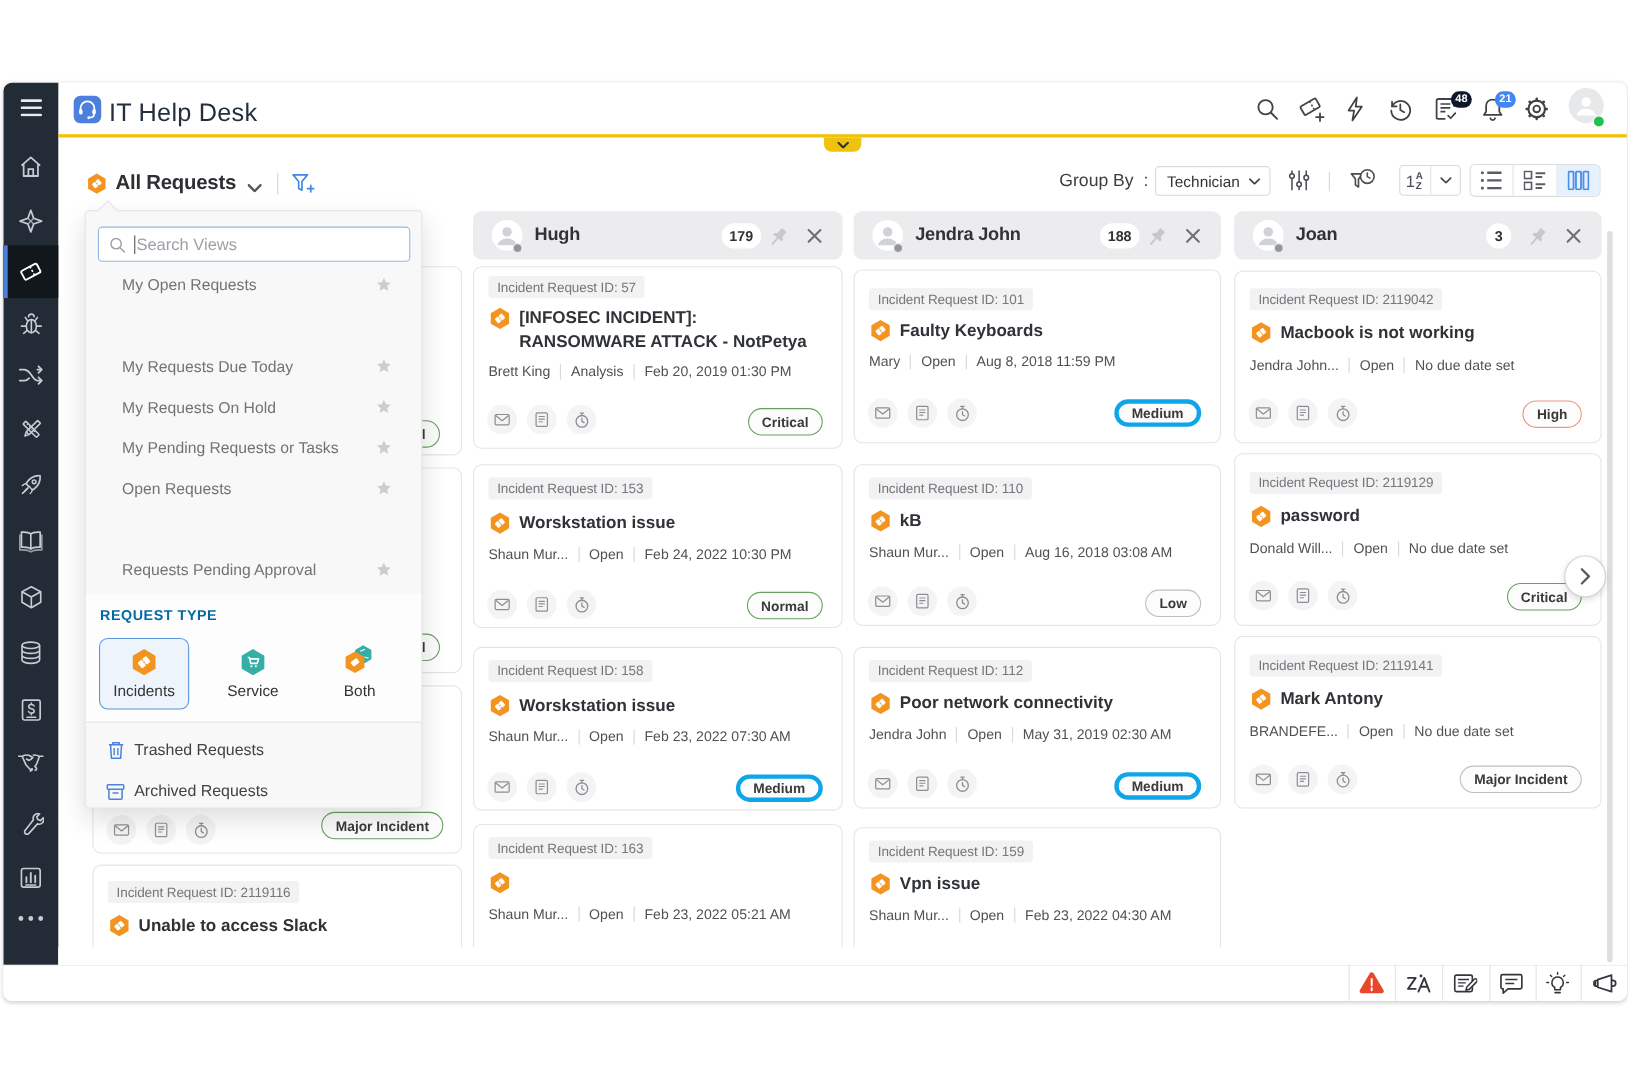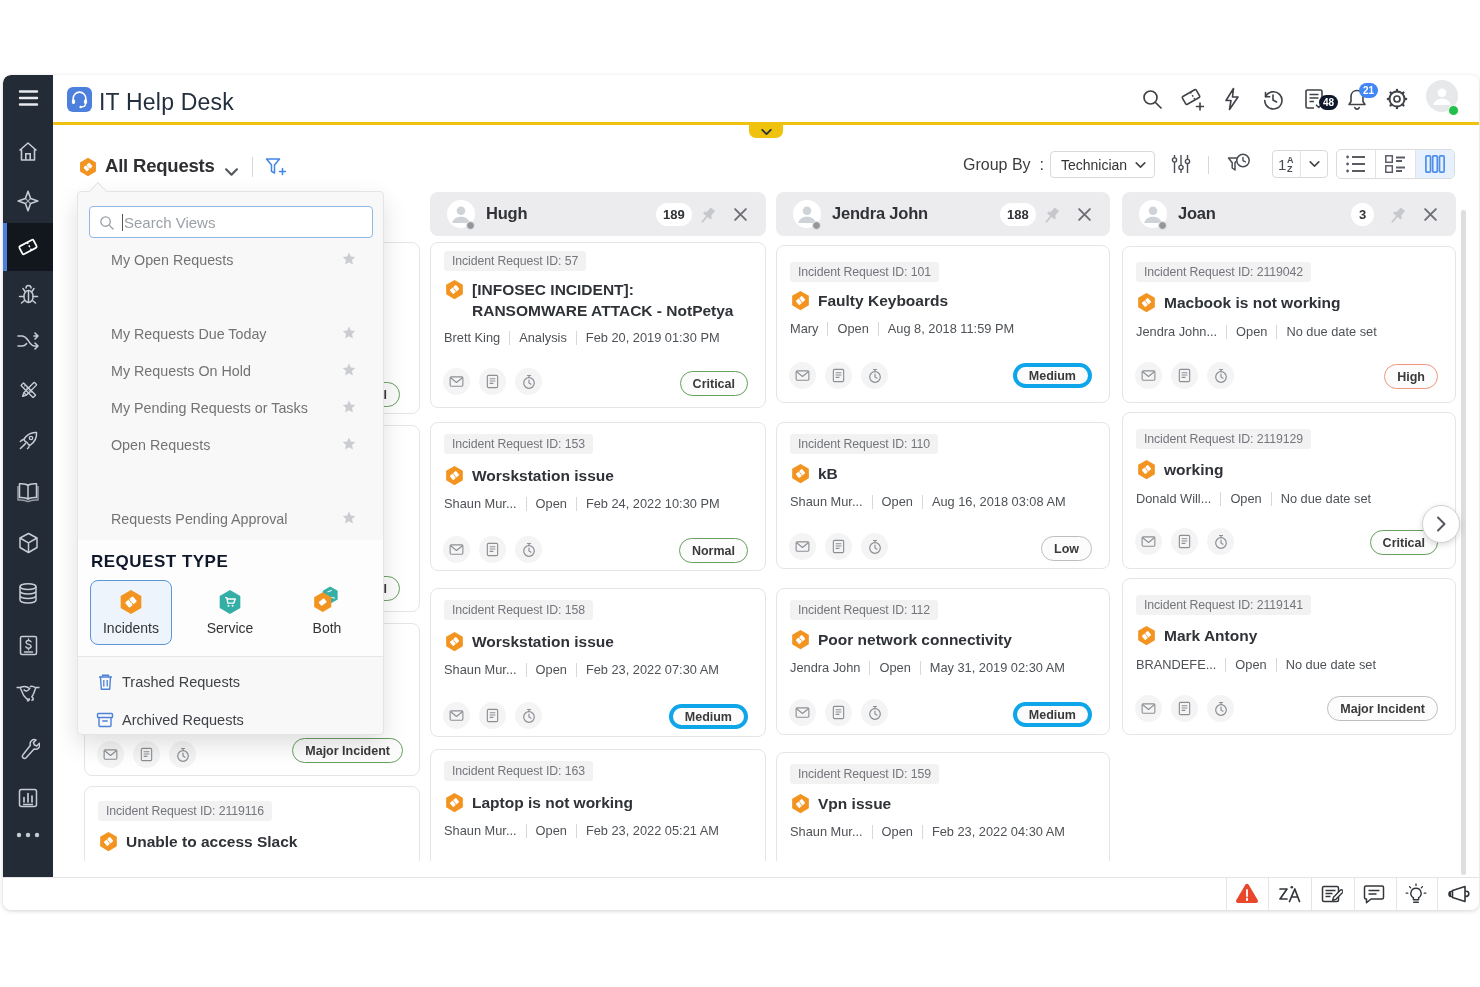--- a/index.html
+++ b/index.html
@@ -30,21 +30,21 @@
 .pill{position:absolute;height:25px;border-radius:13px;background:#fcfcfc;display:flex;align-items:center;justify-content:center;font-size:12.5px;font-weight:700;color:#3a3a3a;padding:0 12px;white-space:nowrap}
 .p-green{border:1px solid #67a05f}
 .p-orange{border:4px solid #0ea5e9}
 .p-grey{border:1px solid #bcbec2}
 .p-red{border:1px solid #f0967e}
 .panel{position:absolute;background:#f8f8f9;border:1px solid #e4e4e6;border-radius:4px;box-shadow:0 10px 24px rgba(0,0,0,.13)}
 .panel:before{content:"";position:absolute;left:13px;top:-7px;width:13px;height:13px;background:#f8f8f9;border-left:1px solid #e4e4e6;border-top:1px solid #e4e4e6;transform:rotate(45deg)}
 .searchbox{position:absolute;left:11px;top:14px;width:284px;height:32px;background:#fff;border:1px solid #91b9e4;border-radius:4px;display:flex;align-items:center;padding:0 9px;font-size:15px;color:#9aa0a6}
 .pitem{position:absolute;left:0;width:100%;height:37px;display:flex;align-items:center;padding-left:33px;font-size:14.3px;color:#737373}
 .pitem .st{position:absolute;right:26px;top:10px}
-.rqhdr{position:absolute;left:13px;font-size:17px;font-weight:700;color:#0f172a;letter-spacing:.5px}
+.rqhdr{position:absolute;left:13px;font-size:13px;font-weight:700;color:#0369a1;letter-spacing:.5px}
 .rqopt{position:absolute;width:82px;text-align:center;font-size:14px;color:#333}
 .incbox{position:absolute;border:1px solid #5a96d8;background:#edf4fc;border-radius:8px;width:82px;height:65px}
 .bitem{position:absolute;display:flex;align-items:center;font-size:14.5px;color:#3f4246}
 .bottombar{position:absolute;left:0;top:802px;width:1476px;height:33px;background:#fff;border-top:1px solid #e4e4e4;border-radius:0 0 8px 8px}
 .bic{position:absolute;top:0;height:33px;display:flex;align-items:center;justify-content:center}
 .bdiv{position:absolute;top:0;width:1px;height:33px;background:#e4e4e4}
 .hexw{display:inline-flex;align-items:center;justify-content:center}
 </style></head><body>
 <div class="app">
 <div class="sidebar">
@@ -212,21 +212,21 @@
         <rect x="10.85" y="1.7" width="2.3" height="3.6" rx="1.1" fill="#3f4246" transform="rotate(0 12 12)"></rect>
         <rect x="10.85" y="1.7" width="2.3" height="3.6" rx="1.1" fill="#3f4246" transform="rotate(45 12 12)"></rect>
         <rect x="10.85" y="1.7" width="2.3" height="3.6" rx="1.1" fill="#3f4246" transform="rotate(90 12 12)"></rect>
         <rect x="10.85" y="1.7" width="2.3" height="3.6" rx="1.1" fill="#3f4246" transform="rotate(135 12 12)"></rect>
         <rect x="10.85" y="1.7" width="2.3" height="3.6" rx="1.1" fill="#3f4246" transform="rotate(180 12 12)"></rect>
         <rect x="10.85" y="1.7" width="2.3" height="3.6" rx="1.1" fill="#3f4246" transform="rotate(225 12 12)"></rect>
         <rect x="10.85" y="1.7" width="2.3" height="3.6" rx="1.1" fill="#3f4246" transform="rotate(270 12 12)"></rect>
         <rect x="10.85" y="1.7" width="2.3" height="3.6" rx="1.1" fill="#3f4246" transform="rotate(315 12 12)"></rect>
       </svg>
     </div>
-<div class="badge" style="left:1316px;top:20px;background:#0f172a">48</div>
+<div class="badge" style="left:1316px;top:8px;background:#0f172a">48</div>
 <div class="badge" style="left:1356px;top:8px;background:#4285f4">21</div>
 <div class="avatar" style="left:1423px;top:5px;width:32px;height:32px">
       <svg width="28" height="28" viewBox="0 0 28 28" fill="none" style="">
         <circle cx="14" cy="10.8" r="4.3" fill="#fff"></circle>
         <path d="M14 16.8c-4.8 0-8 2.7-8.8 6.2h17.6c-.8-3.5-4-6.2-8.8-6.2z" fill="#fff"></path>
       </svg>
     </div>
 <div class="abs" style="left:1445px;top:30px;width:11px;height:11px;border-radius:50%;background:#21bf4b;border:1.5px solid #fff"></div>
 <div class="yellow"></div>
 <div class="ytab" style="left:746px;top:50px">
@@ -312,21 +312,21 @@
     </div>
 <div class="colhead" style="left:427px;top:117px;width:336px"></div>
     <div class="avatar" style="left:444px;top:125px;width:28px;height:28px;background:#fff">
       <svg width="28" height="28" viewBox="0 0 28 28" fill="none" style="">
         <circle cx="14" cy="10.8" r="4.3" fill="#cfd3d8"></circle>
         <path d="M14 16.8c-4.8 0-8 2.7-8.8 6.2h17.6c-.8-3.5-4-6.2-8.8-6.2z" fill="#cfd3d8"></path>
       </svg>
     </div>
     <div class="abs" style="left:463px;top:146px;width:9px;height:9px;border-radius:50%;background:#93979c;border:1.5px solid #ececee"></div>
     <div class="abs colname" style="left:483px;top:129px">Hugh</div>
-    <div class="countpill" style="left:653px;top:128px">189</div>
+    <div class="countpill" style="left:653px;top:128px">179</div>
     <div class="abs" style="left:694px;top:130px"><svg width="22" height="22" viewBox="0 0 22 22" fill="none" style="">
         <g transform="rotate(40 11 10)">
           <path d="M8.2 2.4h5.6v5.8l2.2 1.8v1.8H6V10l2.2-1.8z" fill="#c6c8cc"></path>
           <path d="M11 11.8v7" stroke="#c6c8cc" stroke-width="1.8" stroke-linecap="round"></path>
         </g>
       </svg></div>
     <div class="abs" style="left:730px;top:132px"><svg width="15" height="15" viewBox="0 0 14 14" fill="none" style="">
         <path d="M2 2l10 10M12 2L2 12" stroke="#6d7075" stroke-width="1.8" stroke-linecap="round"></path>
       </svg></div>
 <div class="colhead" style="left:773px;top:117px;width:334px"></div>
@@ -467,21 +467,20 @@
     <div class="idbadge" style="left:441px;top:686px">Incident Request ID: 163</div>
     <div class="abs hexw" style="left:441px;top:717px">
       <svg width="21" height="21" viewBox="0 0 24 24" fill="none" style="">
         <path d="M12.00,1.00 L2.47,6.50 L2.47,17.50 L12.00,23.00 L21.53,17.50 L21.53,6.50 Z" fill="#f2941f"></path>
         <g transform="rotate(-40 12 12)">
           <rect x="7.3" y="8.9" width="9.4" height="6.2" rx="1" fill="#fff"></rect>
           <path d="M12 8.9v1.4M12 11.2v1.5M12 13.5v1.6" stroke="#f2941f" stroke-width="1.2"></path>
         </g>
       </svg>
     </div>
-    <div class="ctitle" style="left:469px;top:717px;width:280px;white-space:normal">Laptop is not working</div>
     <div class="cmeta" style="left:441px;top:748px">Shaun Mur...<span class="msep"></span>Open<span class="msep"></span>Feb 23, 2022 05:21 AM</div>
 <div class="card" style="left:773px;top:170px;width:334px;height:158px"></div>
     <div class="idbadge" style="left:787px;top:187px">Incident Request ID: 101</div>
     <div class="abs hexw" style="left:787px;top:215px">
       <svg width="21" height="21" viewBox="0 0 24 24" fill="none" style="">
         <path d="M12.00,1.00 L2.47,6.50 L2.47,17.50 L12.00,23.00 L21.53,17.50 L21.53,6.50 Z" fill="#f2941f"></path>
         <g transform="rotate(-40 12 12)">
           <rect x="7.3" y="8.9" width="9.4" height="6.2" rx="1" fill="#fff"></rect>
           <path d="M12 8.9v1.4M12 11.2v1.5M12 13.5v1.6" stroke="#f2941f" stroke-width="1.2"></path>
         </g>
@@ -621,21 +620,21 @@
     <div class="idbadge" style="left:1133px;top:354px">Incident Request ID: 2119129</div>
     <div class="abs hexw" style="left:1133px;top:384px">
       <svg width="21" height="21" viewBox="0 0 24 24" fill="none" style="">
         <path d="M12.00,1.00 L2.47,6.50 L2.47,17.50 L12.00,23.00 L21.53,17.50 L21.53,6.50 Z" fill="#f2941f"></path>
         <g transform="rotate(-40 12 12)">
           <rect x="7.3" y="8.9" width="9.4" height="6.2" rx="1" fill="#fff"></rect>
           <path d="M12 8.9v1.4M12 11.2v1.5M12 13.5v1.6" stroke="#f2941f" stroke-width="1.2"></path>
         </g>
       </svg>
     </div>
-    <div class="ctitle" style="left:1161px;top:384px;width:278px;white-space:normal">working</div>
+    <div class="ctitle" style="left:1161px;top:384px;width:278px;white-space:normal">password</div>
     <div class="cmeta" style="left:1133px;top:416px">Donald Will...<span class="msep"></span>Open<span class="msep"></span>No due date set</div>
     <div class="cic" style="left:1132px;top:453px">
       <svg width="15" height="15" viewBox="0 0 16 16" fill="none" style="">
         <rect x="1.2" y="3" width="13.6" height="10" rx="1.2" stroke="#8b8f94" stroke-width="1.2"></rect>
         <path d="M1.8 4l6.2 5 6.2-5" stroke="#8b8f94" stroke-width="1.2" stroke-linejoin="round"></path>
       </svg>
     </div>
     <div class="cic" style="left:1168px;top:453px">
       <svg width="15" height="15" viewBox="0 0 16 16" fill="none" style="">
         <rect x="2.5" y="1.5" width="11" height="13" rx="1.2" stroke="#8b8f94" stroke-width="1.2"></rect>

